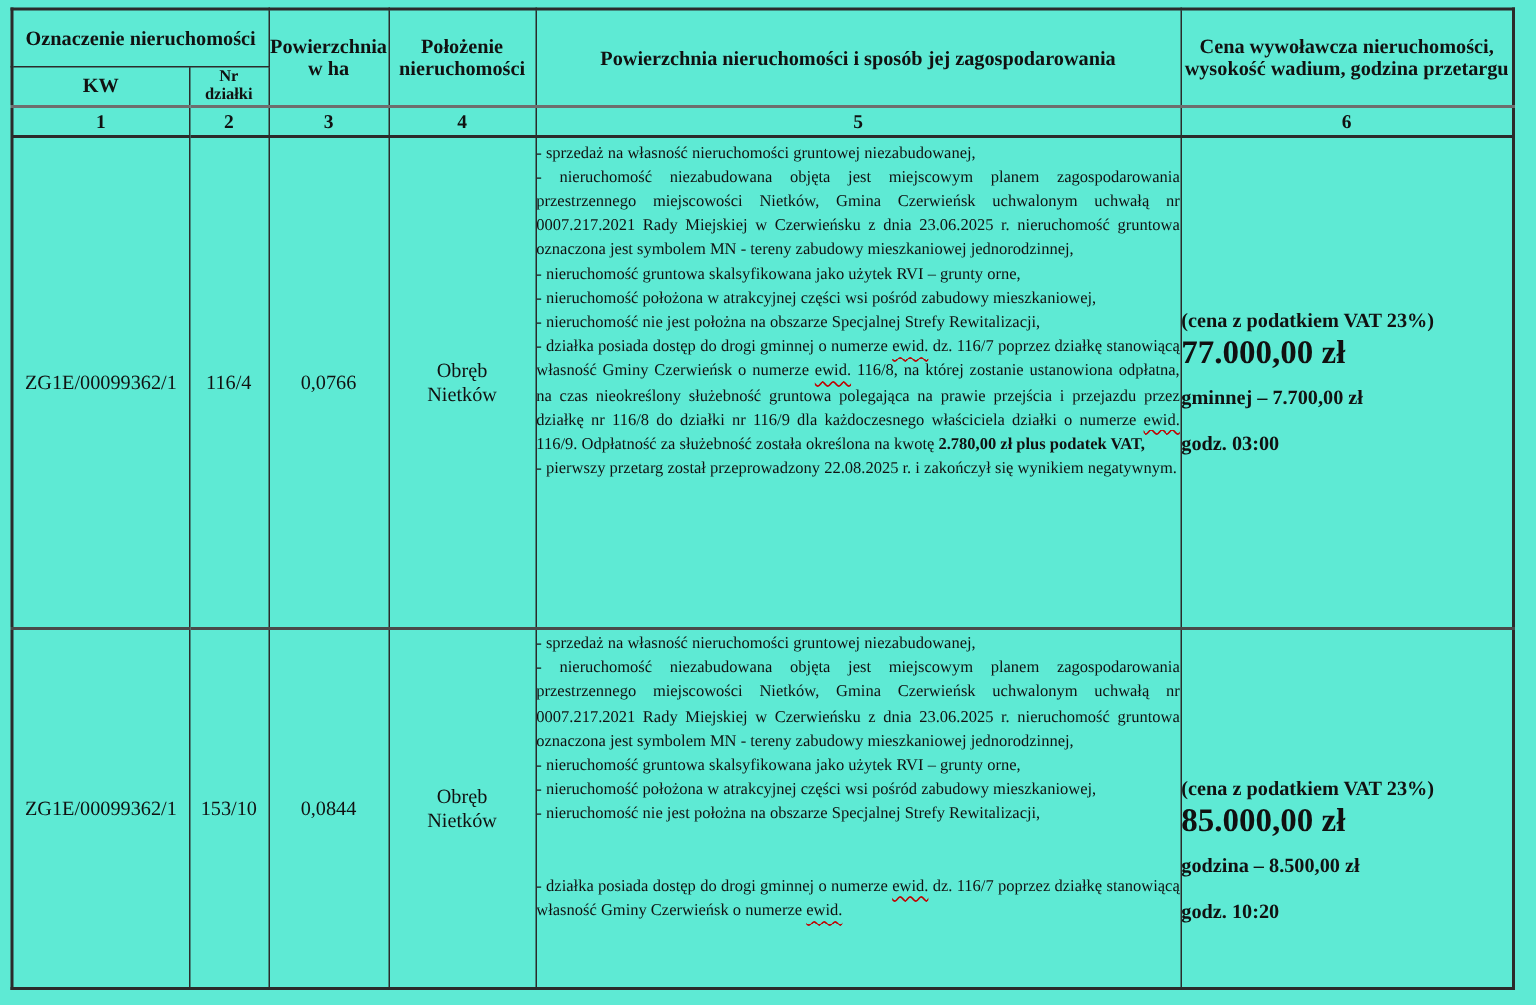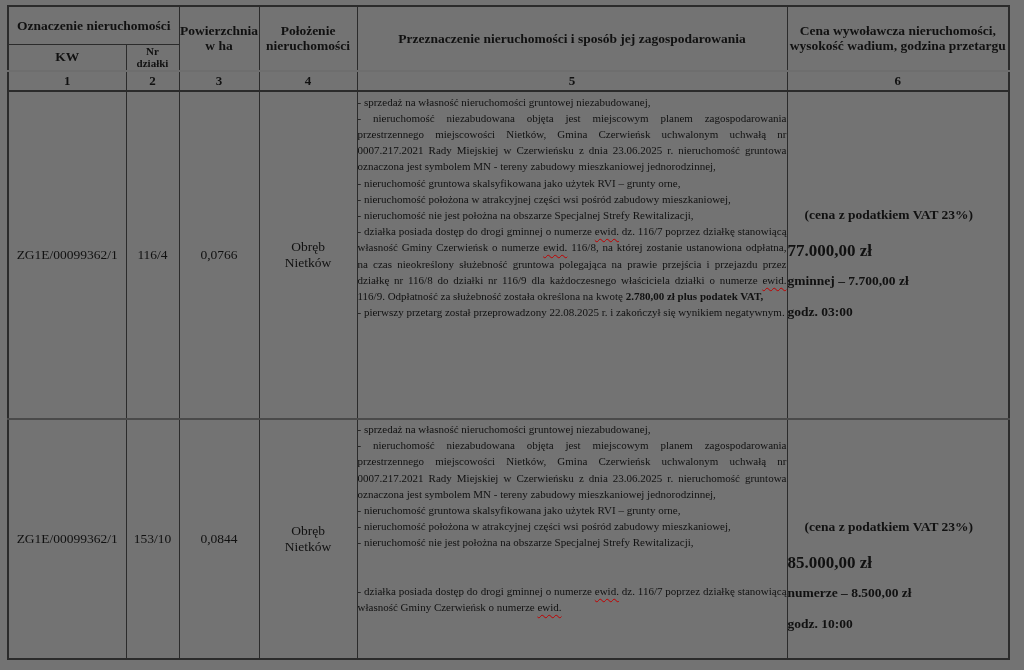--- a/index.html
+++ b/index.html
@@ -1,17 +1,17 @@
 <!DOCTYPE html>
 <html lang="pl"><head>
 <meta charset="utf-8">
 <style>
   html,body{margin:0;padding:0;background:#ffffff;}
   .page{
-    position:relative;width:1024px;height:670px;overflow:hidden;background:#737373;
+    position:relative;width:1024px;height:670px;overflow:hidden;background:#5eead4;
     font-family:"Liberation Serif", "DejaVu Serif", serif;color:#111;
   }
   table.auction{
     position:absolute;top:5px;left:7px;width:1001px;
     border-collapse:collapse;table-layout:fixed;
     border:2px solid #2b2b2b;
   }
   table.auction td{
     border:1px solid #2b2b2b;
     padding:0;
@@ -47,22 +47,22 @@
   .bold{font-weight:bold;}
   .spell{
     text-decoration:underline wavy #c00000 1px;
     text-underline-offset:2.5px;
   }
   td.pricecell{
     vertical-align:top;font-weight:bold;font-size:13.5px;line-height:16px;
     padding:30px 6px 0 8px;
   }
   tr.row2 td.pricecell{padding-top:56px;}
-  .vat{margin:17px;}
-  .amount{font-size:17px;line-height:21px;margin:2px 0 12px 0;}
+  .vat{margin:0;}
+  .amount{font-size:22px;line-height:21px;margin:2px 0 12px 0;}
   .wadium{margin:0 0 15px 0;}
   .godz{margin:0;}
 </style>
 </head>
 <body>
 
 <div class="page">
   <table class="auction">
     <colgroup>
       <col style="width:118px">
@@ -73,21 +73,21 @@
       <col style="width:222px">
     </colgroup>
 
     <tbody>
         <tr style="height:38px">
       <td class="hdr" colspan="2">Oznaczenie nieruchomości</td>
       <td class="hdr" rowspan="2">Powierzchnia
 w ha</td>
       <td class="hdr" rowspan="2">Położenie
 nieruchomości</td>
-      <td class="hdr" rowspan="2">Przeznaczenie nieruchomości i sposób jej zagospodarowania</td>
+      <td class="hdr" rowspan="2">Powierzchnia nieruchomości i sposób jej zagospodarowania</td>
       <td class="hdr" rowspan="2">Cena wywoławcza nieruchomości,
 wysokość wadium, godzina przetargu</td>
     </tr>
 
     <tr style="height:26px">
       <td class="hdr">KW</td>
       <td class="hdr" style="line-height:12.5px;font-size:11px">Nr
 działki</td>
     </tr>
 
@@ -139,19 +139,19 @@
               <div class="para"><span>- nieruchomość położona w atrakcyjnej części wsi pośród zabudowy mieszkaniowej,</span></div>
               <div class="para"><span>- nieruchomość nie jest położna na obszarze Specjalnej Strefy Rewitalizacji,</span></div>
               <div class="para"></div>
               <div class="para"></div>
               <div class="para"><span>- działka posiada dostęp do drogi gminnej o numerze </span><span class="spell">ewid.</span><span> dz. 116/7 poprzez działkę stanowiącą własność Gminy Czerwieńsk o numerze </span><span class="spell">ewid.</span></div>
             </div>
       </td>
       <td class="pricecell">
         <div class="vat">(cena z podatkiem VAT 23%)</div>
         <div class="amount">85.000,00 zł</div>
-        <div class="wadium">numerze – 8.500,00 zł</div>
-        <div class="godz">godz. 10:00</div>
+        <div class="wadium">godzina – 8.500,00 zł</div>
+        <div class="godz">godz. 10:20</div>
       </td>
     </tr>
   </tbody>
     </table>
 </div>
 
 </body></html>

